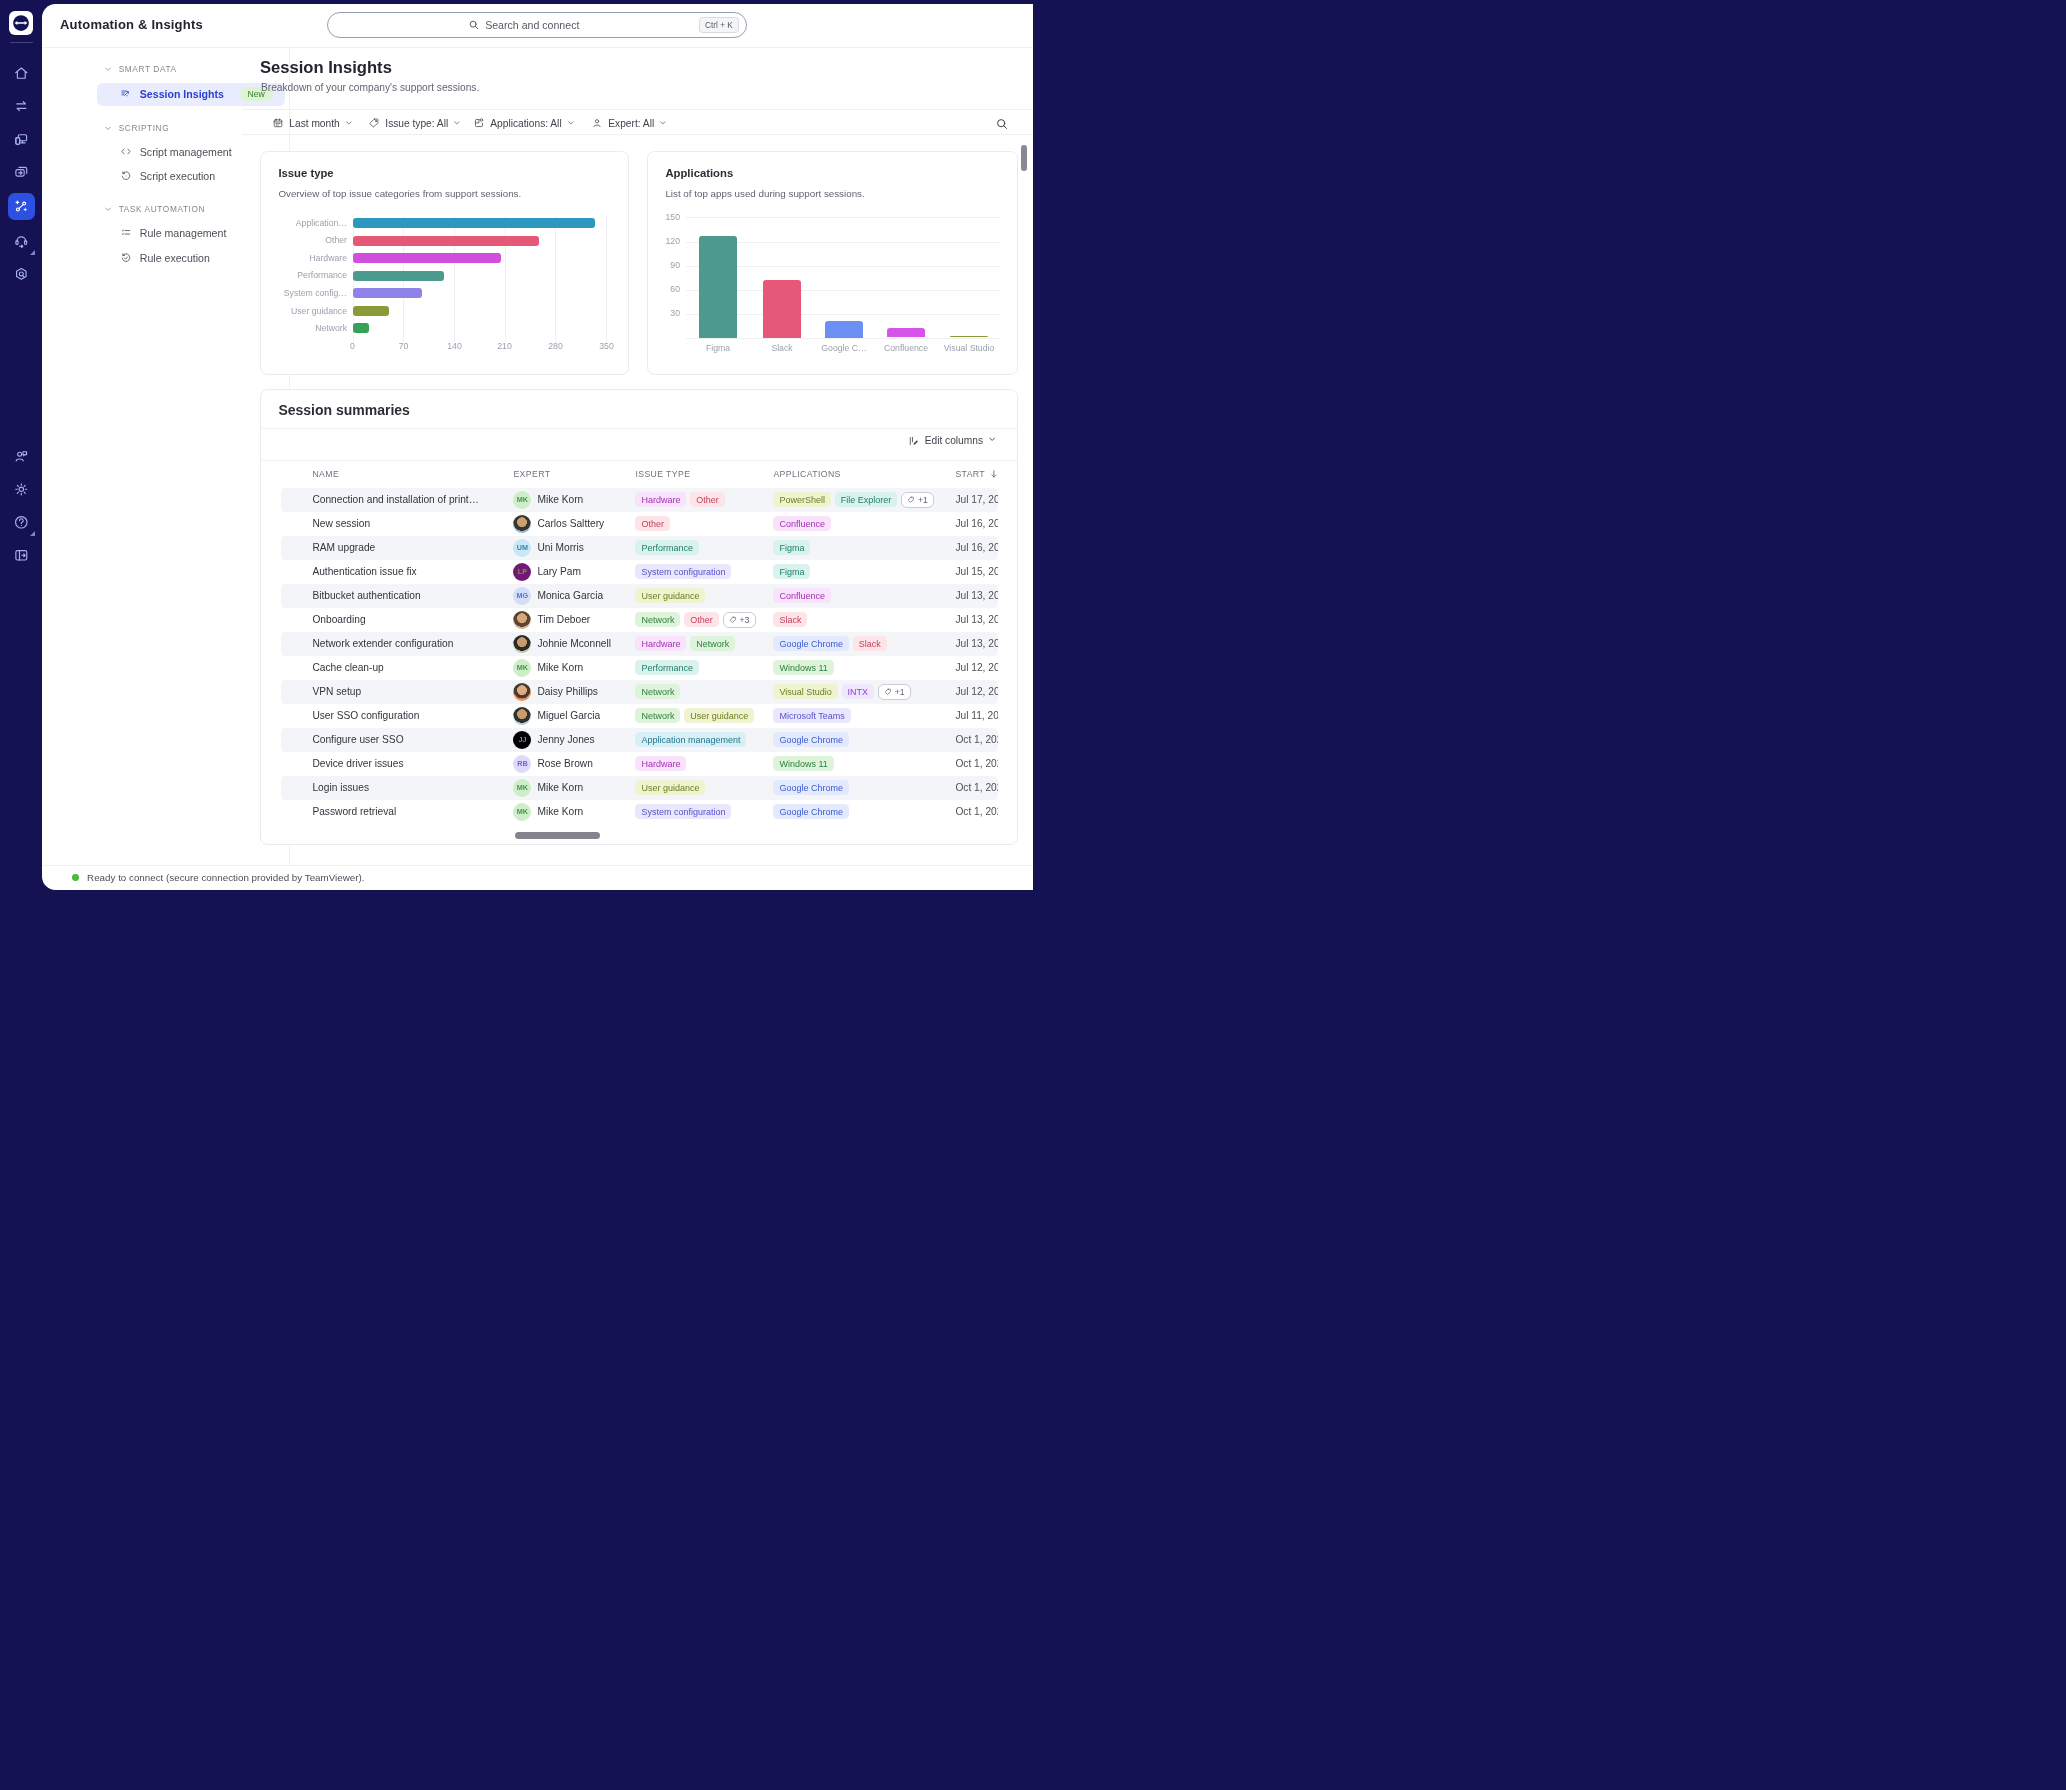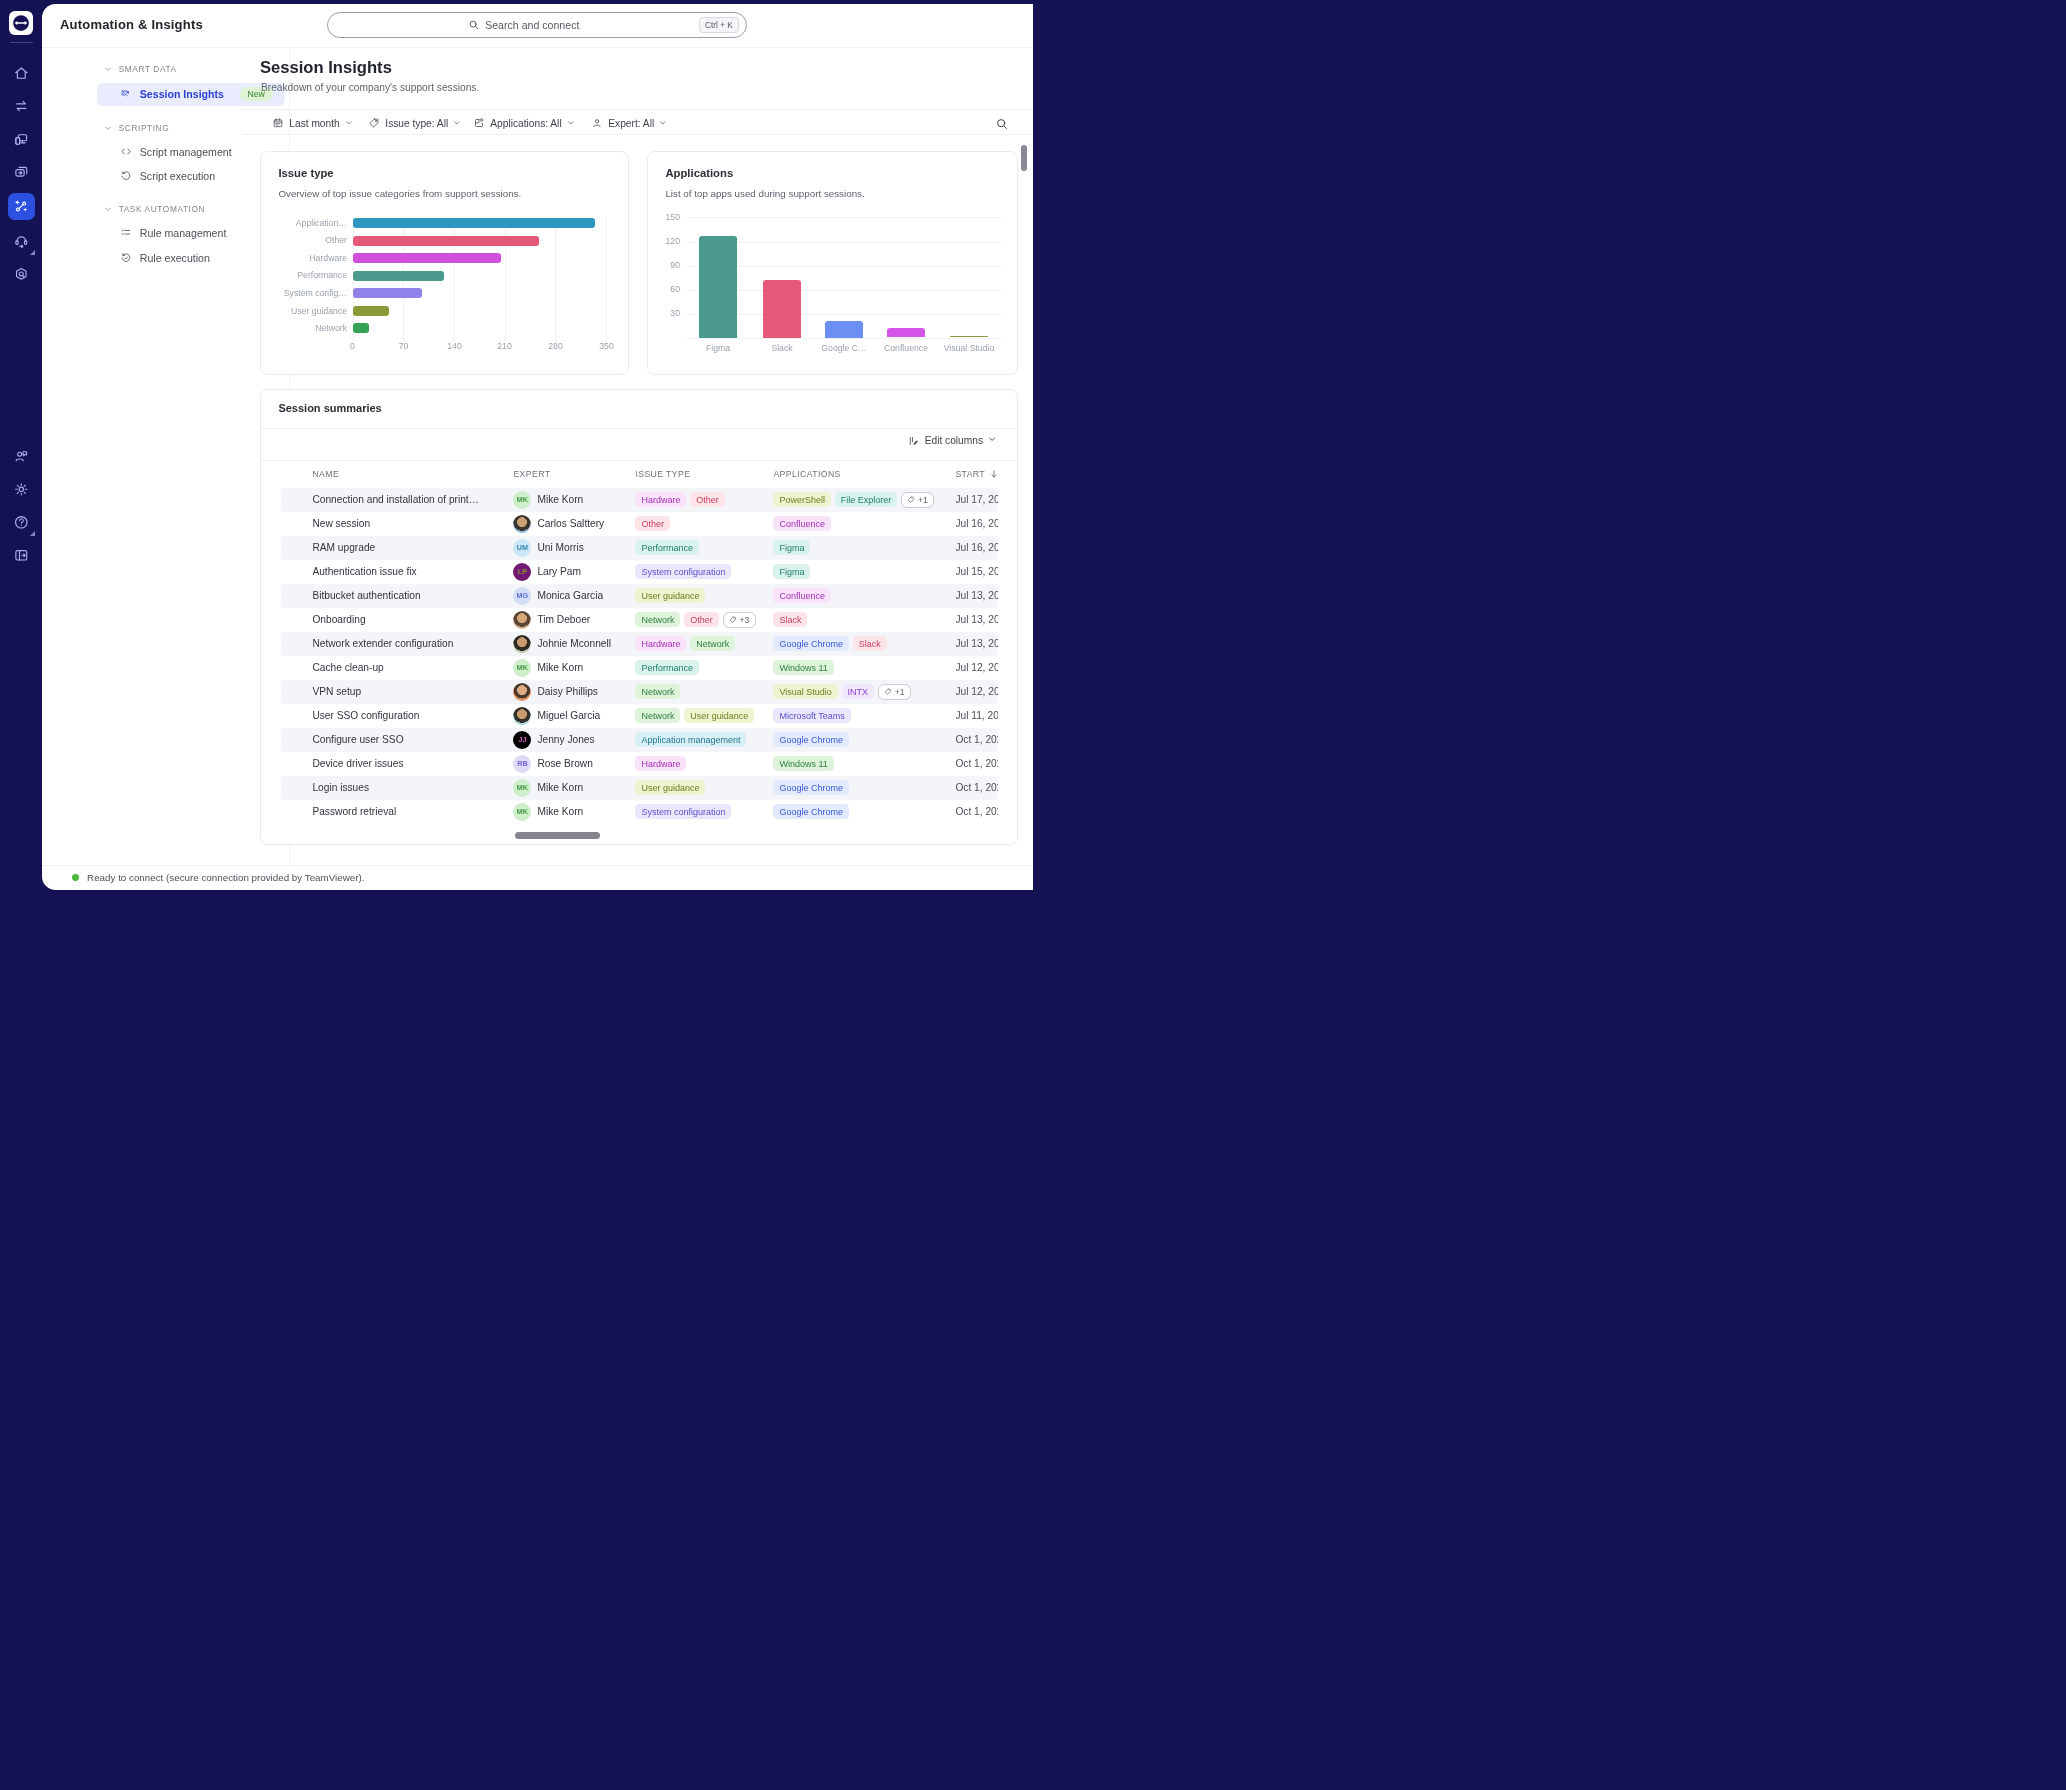--- a/index.html
+++ b/index.html
@@ -102,21 +102,21 @@
   #apps-card  { left:405px; top:103px; width:371px; height:224px; }
   .gridline-v { position:absolute; width:0.8px; background:#eef0f4; top:64px; height:126px; }
   .gridline-h { position:absolute; height:0.8px; background:#eef0f4; }
   .tick { position:absolute; font-size:8.7px; color:#9aa1ad; }
   .cat-label { position:absolute; font-size:8.7px; color:#9aa1ad; text-align:right; width:83px; left:3px; white-space:nowrap; overflow:hidden; }
   .hbar { position:absolute; height:9.8px; border-radius:3px; }
   .vbar { position:absolute; width:38px; border-radius:3px 3px 0 0; }
 
   
   #table-card { left:18px; top:341px; width:758px; height:456px; }
-  .tbl-title { position:absolute; left:17.4px; top:12px; font-size:11px; font-weight:600; color:#2c2e36; }
+  .tbl-title { position:absolute; left:17.4px; top:12px; font-size:14px; font-weight:600; color:#2c2e36; }
   .tbl-div1 { position:absolute; left:0; top:38px; width:100%; height:0.8px; background:#eef0f4; }
   .tbl-div2 { position:absolute; left:0; top:70px; width:100%; height:0.8px; background:#eef0f4; }
   .editcols { position:absolute; right:20.4px; top:45px; display:flex; align-items:flex-start; gap:5.3px; border:none; background:transparent; font-size:10.2px; color:#3f434c; cursor:pointer; font-family:"Liberation Sans",sans-serif; }
   .tgrid { display:grid; grid-template-columns:201px 122px 138px 182px 1fr; padding-left:31px; align-items:center; }
   .thead { position:absolute; left:20.4px; top:70px; width:717px; height:29px; }
   .thead .hcell { font-size:8.7px; letter-spacing:0.4px; color:#6d727c; font-weight:500; display:flex; align-items:center; gap:3.8px; cursor:pointer; }
   .tbody { position:absolute; left:20.4px; top:98px; width:717px; }
   .trow { height:24px; border-radius:4.5px; cursor:pointer; }
   .trow:nth-child(odd) { background:#f4f5f8; }
   .c-name { font-size:10.2px; color:#32343c; white-space:nowrap; overflow:hidden; }

